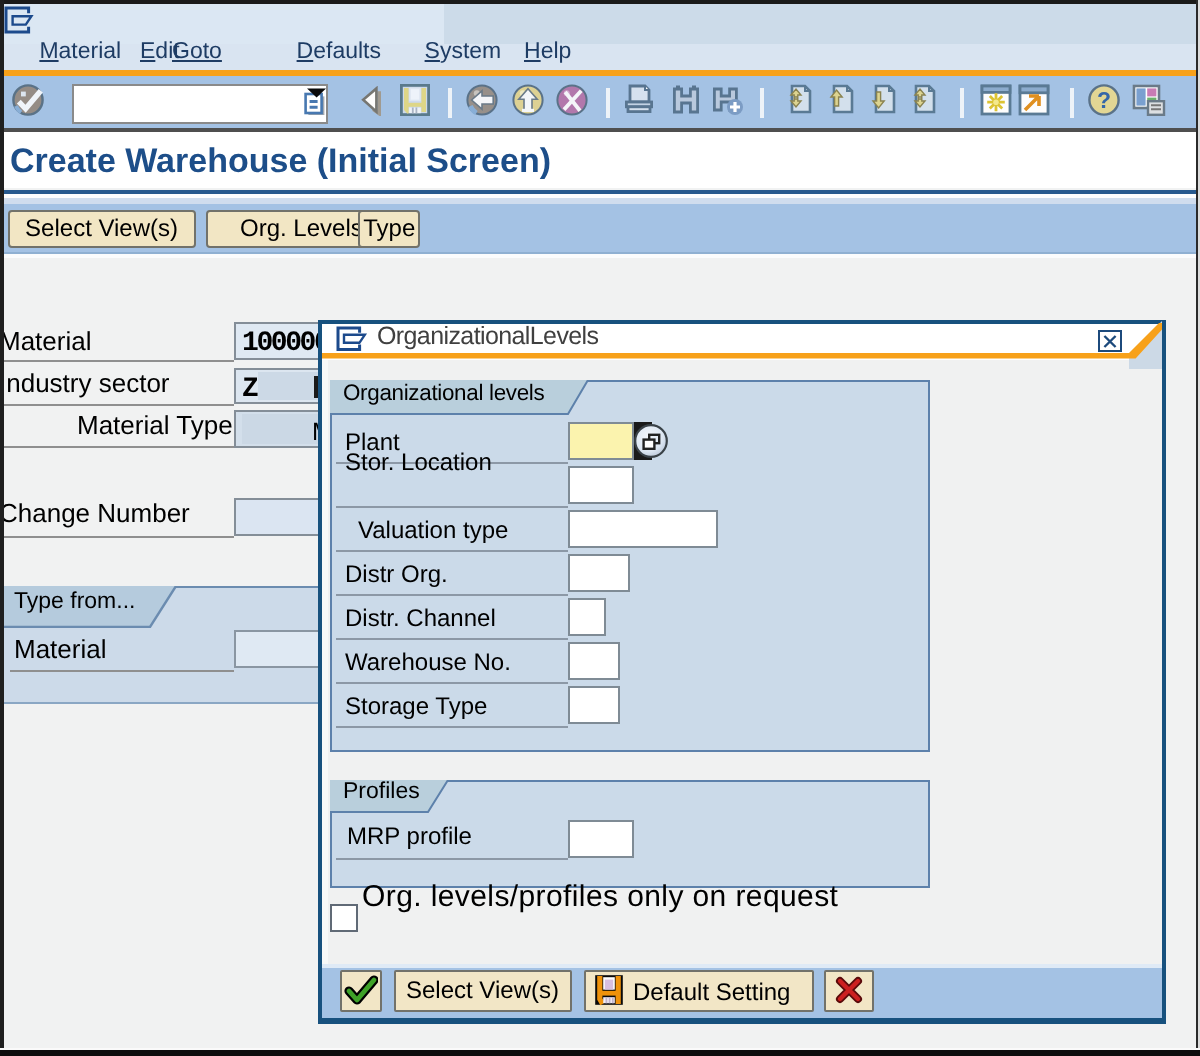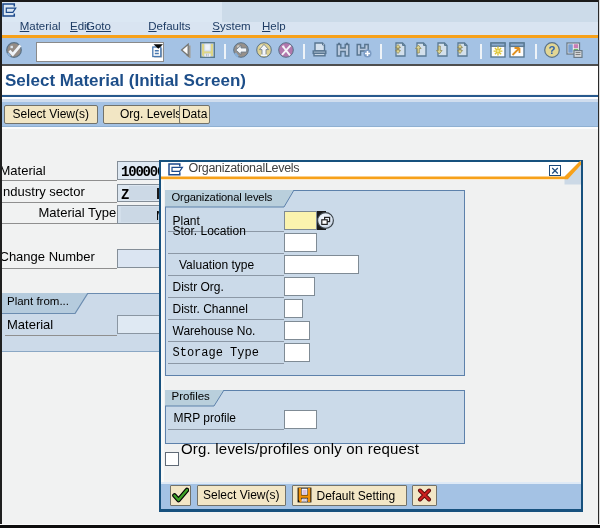--- a/index.html
+++ b/index.html
@@ -150,31 +150,31 @@
   <rect x="1" y="1" width="12.5" height="11" fill="#fff" stroke="#6a7a88" stroke-width="1.3"></rect>
   <rect x="2.2" y="2.2" width="4.6" height="8.6" fill="#7aa0d0"></rect>
   <rect x="7.6" y="2.2" width="4.6" height="4" fill="#c87cb4"></rect>
   <rect x="7.6" y="6.8" width="4.6" height="4" fill="#6cb06c"></rect>
   <rect x="8" y="8.6" width="8" height="6.8" fill="#dcdfe2" stroke="#6a7a88" stroke-width="1.2"></rect>
   <path d="M9.5 10.6 h5 M9.5 12.6 h5" stroke="#777" stroke-width="1"></path>
 </svg>
 <style>.tsep { top:44px; width:1.5px; height:15px; background:#eef3f8; }</style>
 
 <div class="abs" style="left:0;top:66px;width:600px;height:28px;background:#ffffff;"></div>
-<div class="abs" style="left:5px;top:70.5px;font-size:17px;font-weight:bold;color:#1d4e89;white-space:nowrap;">Select Material (Initial Screen)</div>
+<div class="abs" style="left:5px;top:70.5px;font-size:17px;font-weight:bold;color:#1d4e89;white-space:nowrap;">Create Warehouse (Initial Screen)</div>
 
 <div class="abs" style="left:0;top:94.5px;width:600px;height:2.5px;background:#27598e;"></div>
 <div class="abs" style="left:0;top:97px;width:600px;height:2px;background:#fdfdfe;"></div>
 <div class="abs" style="left:0;top:99px;width:600px;height:2.5px;background:#d0ddee;"></div>
 <div class="abs" style="left:0;top:101.5px;width:600px;height:24.5px;background:#a4c2e4;"></div>
 <div class="abs" style="left:0;top:125.5px;width:600px;height:1.5px;background:#8fb0d2;"></div>
 <div class="abs" style="left:0;top:127px;width:600px;height:1.5px;background:#fbfcfd;"></div>
 <div class="abs tanbtn" style="left:3.8px;top:104.5px;width:94px;height:19px;">Select View(s)</div>
 <div class="abs tanbtn" style="left:102.7px;top:104.5px;width:96px;height:19px;">Org. Levels</div>
-<div class="abs tanbtn" style="left:179.4px;top:104.5px;width:30.5px;height:19px;">Data</div>
+<div class="abs tanbtn" style="left:179.4px;top:104.5px;width:30.5px;height:19px;">Type</div>
 <style>
 .tanbtn { background:#f2e6c4; border:1px solid #72726a; border-radius:2px;
   font-size:12px; color:#000; display:flex; align-items:center; justify-content:center; white-space:nowrap; }
 </style>
 
 <div class="abs lbl2" style="left:-0.5px;top:162.5px;">Material</div>
 <div class="abs" style="left:116.8px;top:161px;width:43px;height:18.5px;background:#dfe9f3;border:1px solid #848e98;border-right:none;"></div>
 <div class="abs ftxt" style="left:121px;top:164px;">100000</div>
 <div class="abs rline" style="left:0;top:179.5px;width:117px;"></div>
 
@@ -193,21 +193,21 @@
 
 <div class="abs lbl2" style="left:-0.5px;top:249px;">Change Number</div>
 <div class="abs" style="left:116.8px;top:249px;width:42px;height:19px;background:#dbe5f2;border:1px solid #848e98;border-right:none;"></div>
 <div class="abs rline" style="left:0;top:268px;width:117px;"></div>
 
 <div class="abs" style="left:1.5px;top:292.5px;width:157.5px;height:59px;background:#ccdae9;border-top:1px solid #6b8cb0;border-bottom:1.5px solid #8aa7c4;"></div>
 <svg class="abs" style="left:1.5px;top:292.5px;" width="90" height="21" viewBox="0 0 90 21">
   <path d="M0 0 H86 L73 20.5 H0 z" fill="#b5cbdd"></path>
   <path d="M86 0 L73 20.5 H0" fill="none" stroke="#6b8cb0" stroke-width="1.2"></path>
 </svg>
-<div class="abs" style="left:7px;top:295px;font-size:11.5px;color:#000;white-space:nowrap;">Plant from...</div>
+<div class="abs" style="left:7px;top:295px;font-size:11.5px;color:#000;white-space:nowrap;">Type from...</div>
 <div class="abs lbl2" style="left:7px;top:316.8px;">Material</div>
 <div class="abs" style="left:117.3px;top:315px;width:41.5px;height:18.5px;background:#dfe9f3;border:1px solid #8a96a2;border-right:none;"></div>
 <div class="abs rline" style="left:5px;top:335px;width:112px;"></div>
 <style>
 .lbl2 { font-size:13px; color:#000; white-space:nowrap; }
 .ftxt { font-family:"Liberation Mono",monospace; font-size:14px; letter-spacing:-1.2px; color:#000;font-weight:bold; }
 .rline { height:1.2px; background:#8f8f8f; }
 </style>
 
 <div class="abs" style="left:159px;top:160px;width:424px;height:351.5px;background:#17517e;"></div>
@@ -263,21 +263,21 @@
 <div class="abs" style="left:167.5px;top:275px;width:116px;height:1px;background:#8c98a6;"></div>
 <div class="abs lbl" style="left:172.5px;top:280px;">Distr Org.</div>
 <div class="abs" style="left:283.5px;top:277px;width:31.5px;height:19px;background:#fff;border:1px solid #7f8b95;"></div>
 <div class="abs" style="left:167.5px;top:297px;width:116px;height:1px;background:#8c98a6;"></div>
 <div class="abs lbl" style="left:172.5px;top:302px;">Distr. Channel</div>
 <div class="abs" style="left:283.5px;top:299px;width:19.5px;height:19px;background:#fff;border:1px solid #7f8b95;"></div>
 <div class="abs" style="left:167.5px;top:319px;width:116px;height:1px;background:#8c98a6;"></div>
 <div class="abs lbl" style="left:172.5px;top:324px;">Warehouse No.</div>
 <div class="abs" style="left:283.5px;top:321px;width:26.5px;height:19px;background:#fff;border:1px solid #7f8b95;"></div>
 <div class="abs" style="left:167.5px;top:341px;width:116px;height:1px;background:#8c98a6;"></div>
-<div class="abs lbl" style="left:172.5px;top:346px;font-family:Liberation Mono, monospace;">Storage Type</div>
+<div class="abs lbl" style="left:172.5px;top:346px;">Storage Type</div>
 <div class="abs" style="left:283.5px;top:343px;width:26.5px;height:19px;background:#fff;border:1px solid #7f8b95;"></div>
 <div class="abs" style="left:167.5px;top:363px;width:116px;height:1px;background:#8c98a6;"></div>
 
 <div class="abs" style="left:165px;top:389.5px;width:299.5px;height:54px;background:#cbdae9;border:1px solid #5d81ab;"></div>
 <svg class="abs" style="left:165px;top:389.5px;" width="62" height="17" viewBox="0 0 62 17">
   <path d="M0 0 H59 L49 16 H0 z" fill="#b9cfdc"></path>
   <path d="M59 0 L49 16 H0" fill="none" stroke="#5d81ab" stroke-width="1"></path>
 </svg>
 <div class="abs" style="left:171.5px;top:390px;font-size:11.5px;color:#000;white-space:nowrap;">Profiles</div>
 <div class="abs lbl" style="left:173.5px;top:411px;">MRP profile</div>

